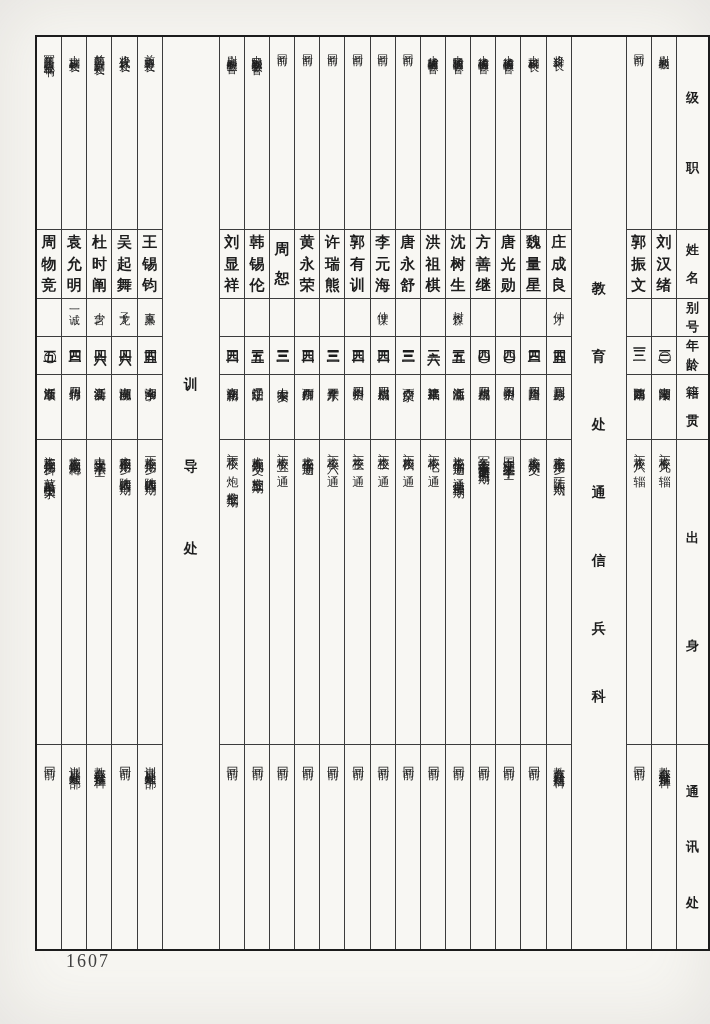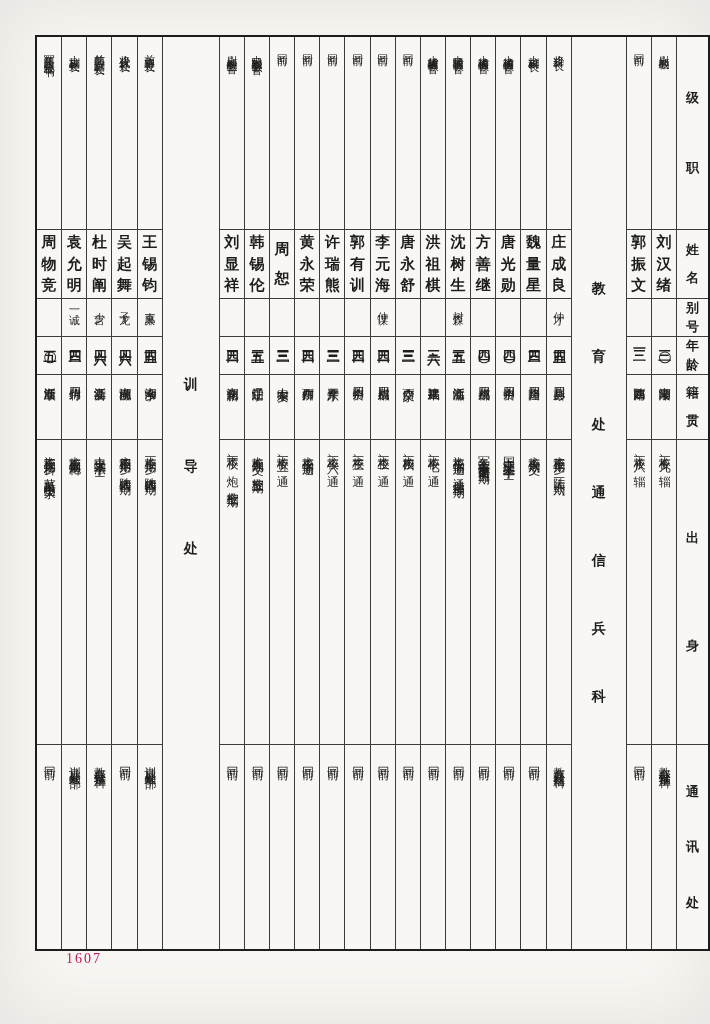--- a/index.html
+++ b/index.html
@@ -48,21 +48,21 @@
   .hdr .chars{justify-content:space-evenly;font-weight:700;font-size:13px;letter-spacing:0;}
   .section-cell{height:100%;justify-content:center;font-weight:600;font-size:14px;}
   .section-cell.chars{display:flex;}
   .sec-edu{gap:50px;}
   .sec-xun{gap:64px;padding-bottom:52px;box-sizing:border-box;}
   .char{display:block;}
   
   .page-number{
     position:absolute;left:66px;top:951px;
     font-family:"Liberation Serif","DejaVu Serif",serif;
-    font-size:14px;letter-spacing:2px;color:#be185d;
+    font-size:18px;letter-spacing:2px;color:#404040;
   }
 </style>
 </head>
 <body>
 
 <div class="scan-shade"></div>
 
 <div class="roster">
     <div class="col col-header hdr">
       <div class="cell band-rank hline">

